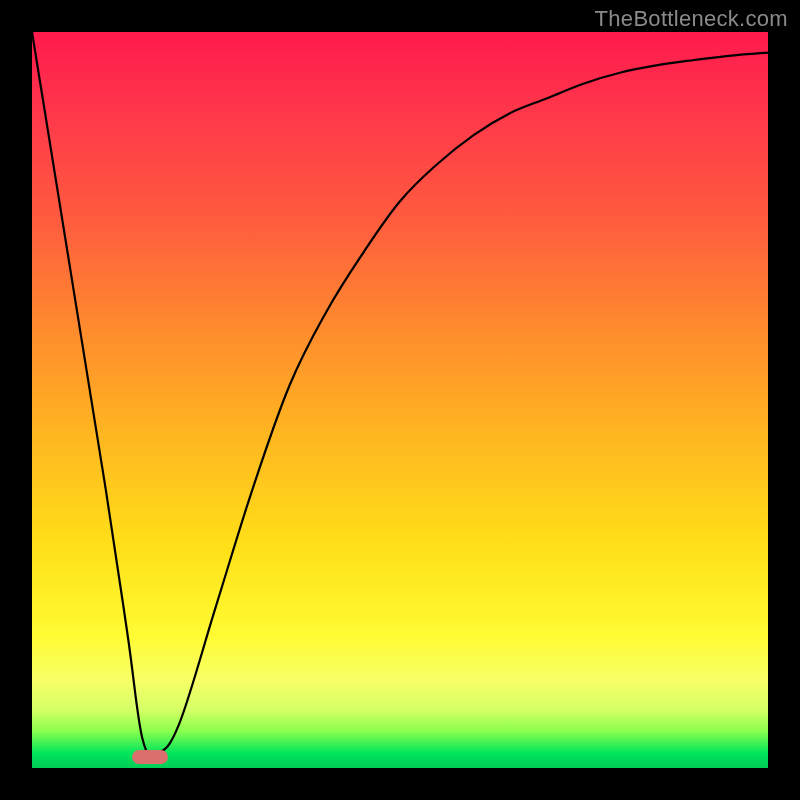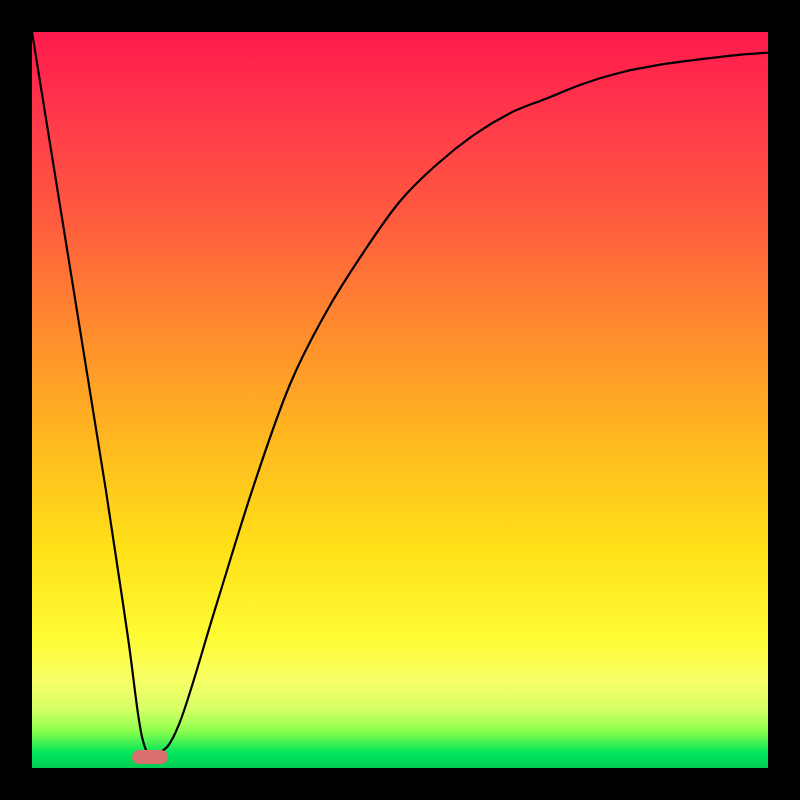--- a/index.html
+++ b/index.html
@@ -70,14 +70,15 @@
   <div class="plot-area">
 
     <svg class="curve" viewBox="0 0 736 736" preserveAspectRatio="none">
       <path d="M 0,0 C 6.6240000000000006,41.0688 23.552000000000003,146.02240000000003 36.800000000000004,228.16000000000003 C 50.048,310.2976 63.00160000000001,388.7552 73.60000000000001,456.32 C 84.1984,523.8848 89.05600000000001,558.4768 95.68,603.52 C 102.304,648.5631999999999 105.10079999999999,685.3632 110.39999999999999,706.56 C 115.69919999999999,727.7567999999999 118.496,723.9295999999999 125.12,721.28 C 131.744,718.6304 136.60160000000002,718.336 147.20000000000002,691.84 C 157.79840000000002,665.344 170.752,616.4736 184,574.08 C 197.248,531.6864 207.552,496.064 220.79999999999998,456.32 C 234.04799999999997,416.57599999999996 244.35199999999995,385.0752 257.59999999999997,353.28 C 270.84799999999996,321.48479999999995 281.15200000000004,303.52639999999997 294.40000000000003,279.68 C 307.648,255.83360000000002 317.952,240.67200000000008 331.2,220.80000000000007 C 344.448,200.92800000000005 354.752,185.17759999999998 368,169.27999999999997 C 381.248,153.38239999999996 391.552,144.40320000000003 404.8,132.48000000000002 C 418.048,120.55680000000001 428.352,112.31359999999997 441.59999999999997,103.03999999999996 C 454.84799999999996,93.76639999999996 465.15200000000004,87.58400000000003 478.40000000000003,80.96000000000004 C 491.648,74.33600000000004 501.95199999999994,71.53920000000002 515.1999999999999,66.24000000000001 C 528.448,60.940799999999996 538.752,56.15679999999998 552,51.51999999999998 C 565.248,46.88319999999998 575.552,43.792000000000016 588.8000000000001,40.48000000000002 C 602.0480000000001,37.16800000000002 612.3520000000001,35.372160000000015 625.6,33.120000000000005 C 638.848,30.867839999999994 649.152,29.690239999999957 662.4,27.96799999999996 C 675.6479999999999,26.245759999999965 685.9519999999999,24.876800000000003 699.1999999999999,23.55200000000002 C 712.448,22.22720000000004 729.376,21.137920000000054 736,20.60800000000006" fill="none" stroke="#000" stroke-width="2.2" stroke-linecap="round" stroke-linejoin="round"></path>
     </svg>
 
     <div class="marker" style="left: 99.76px; top: 717.96px; width: 36px; height: 14px; background: rgb(217, 112, 109);"></div>
 
   </div>
 
+  <div class="watermark">TheBottleneck.com</div>
 
 </div>
 
 </body></html>

